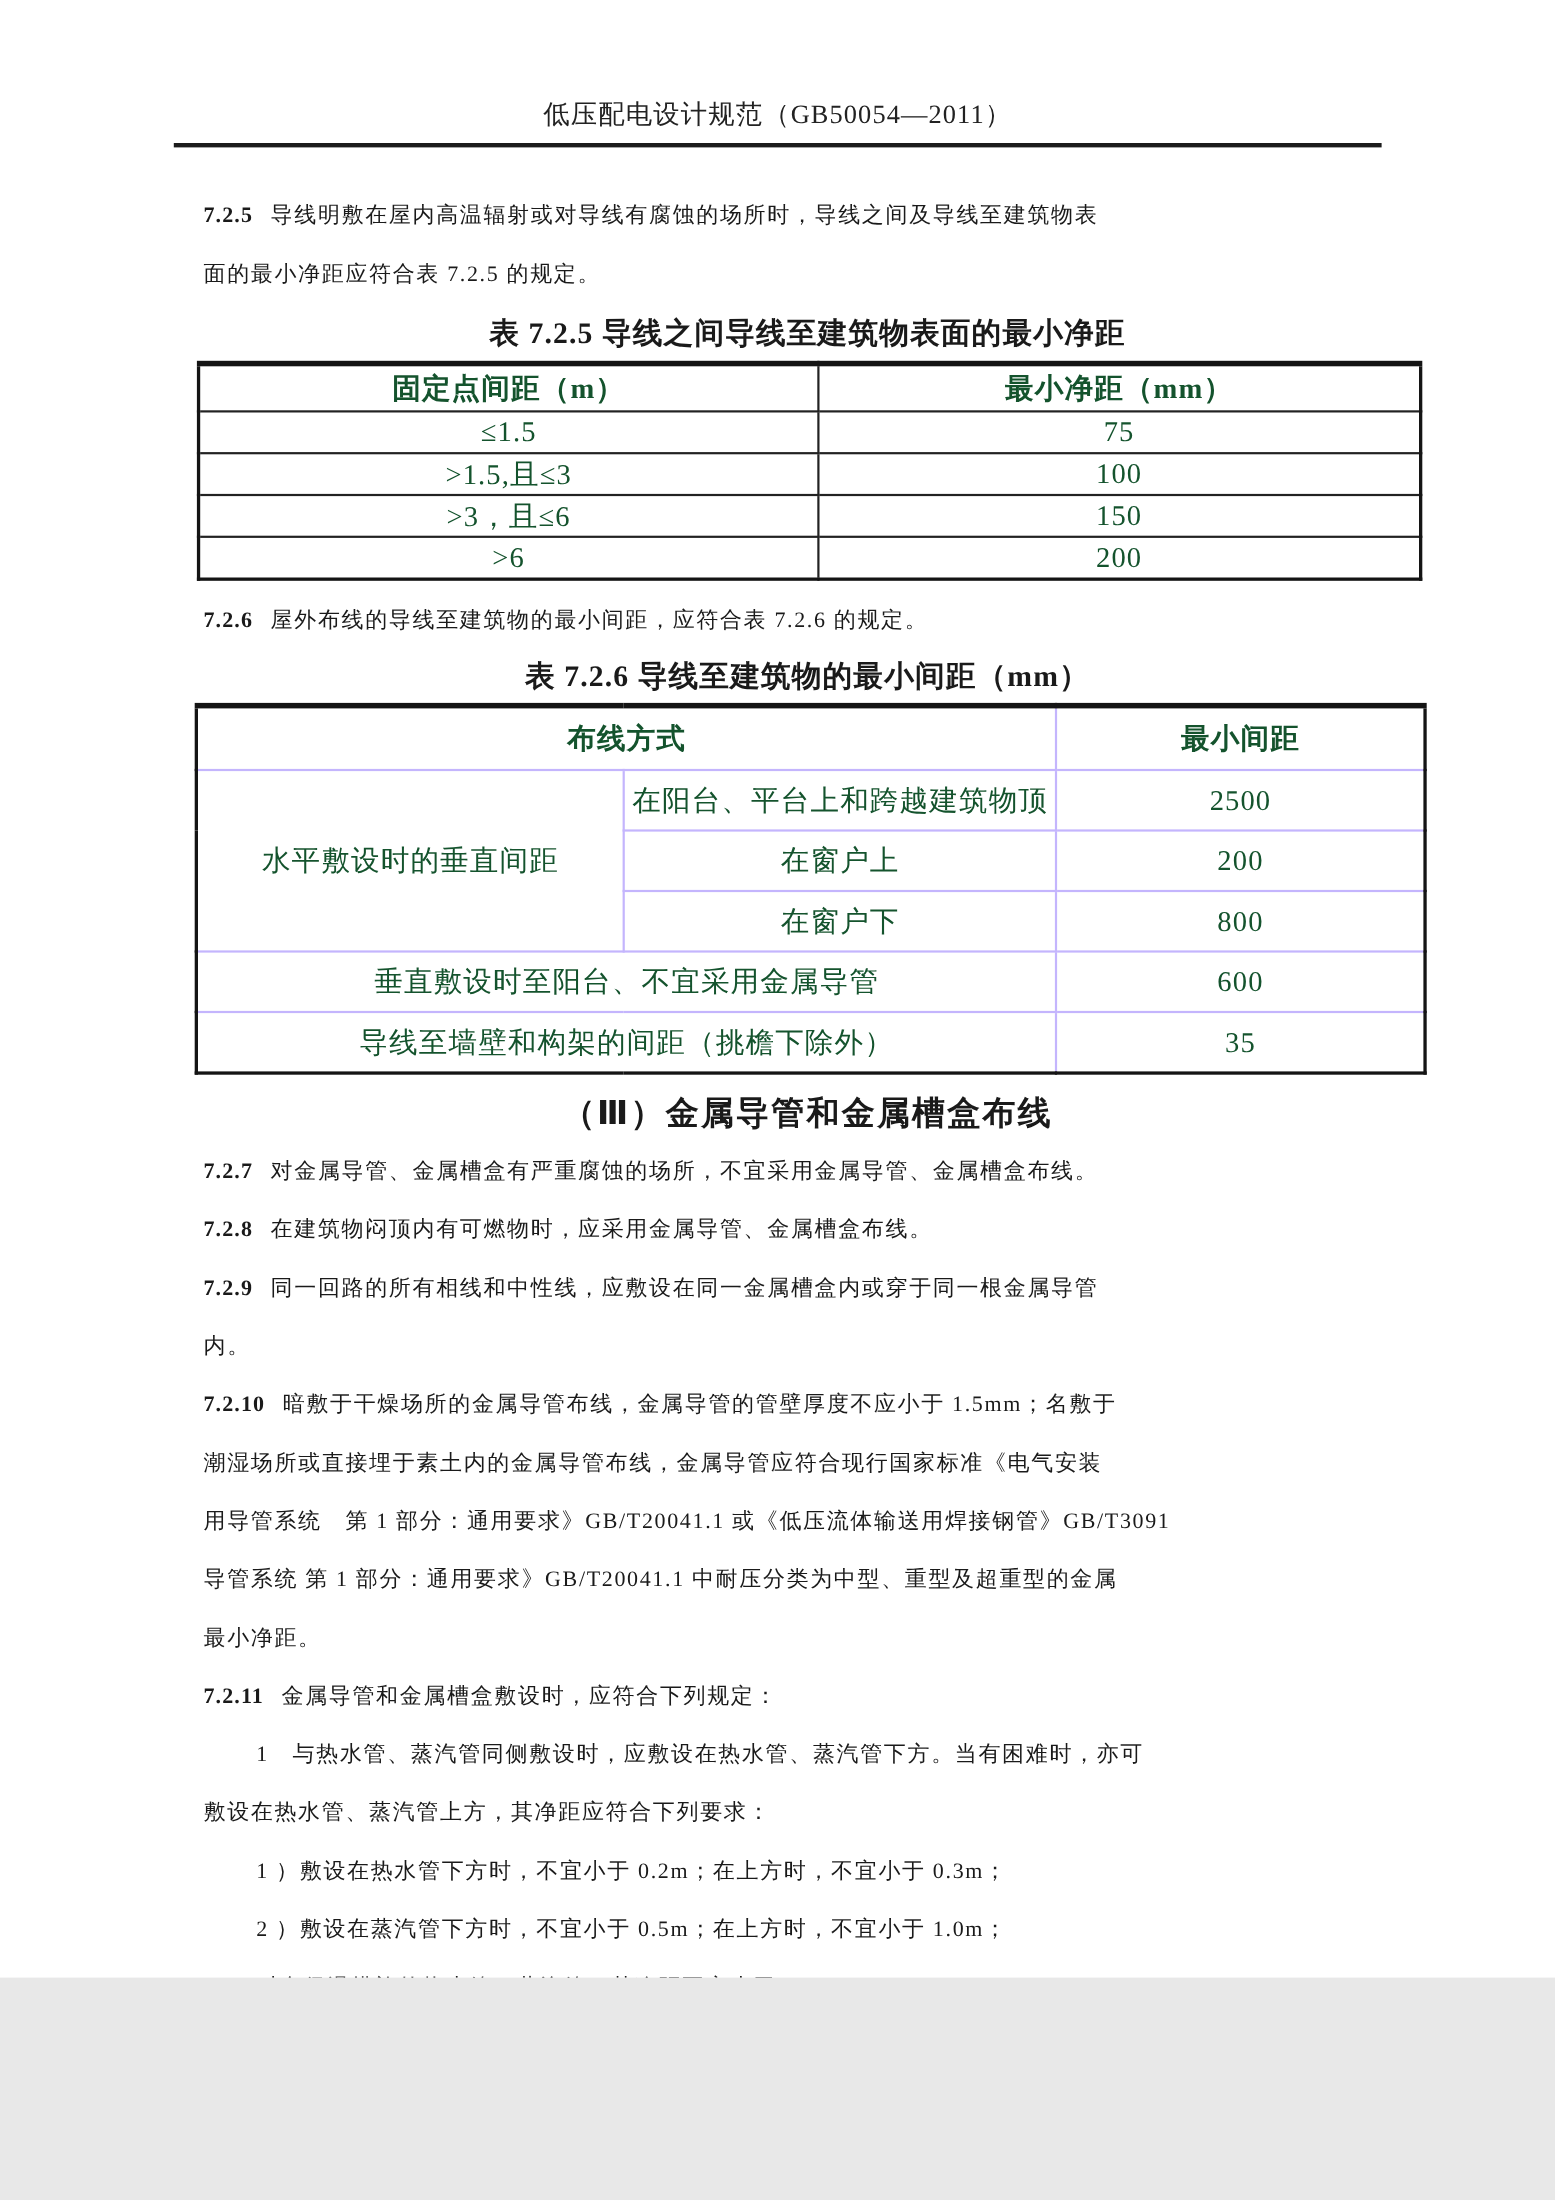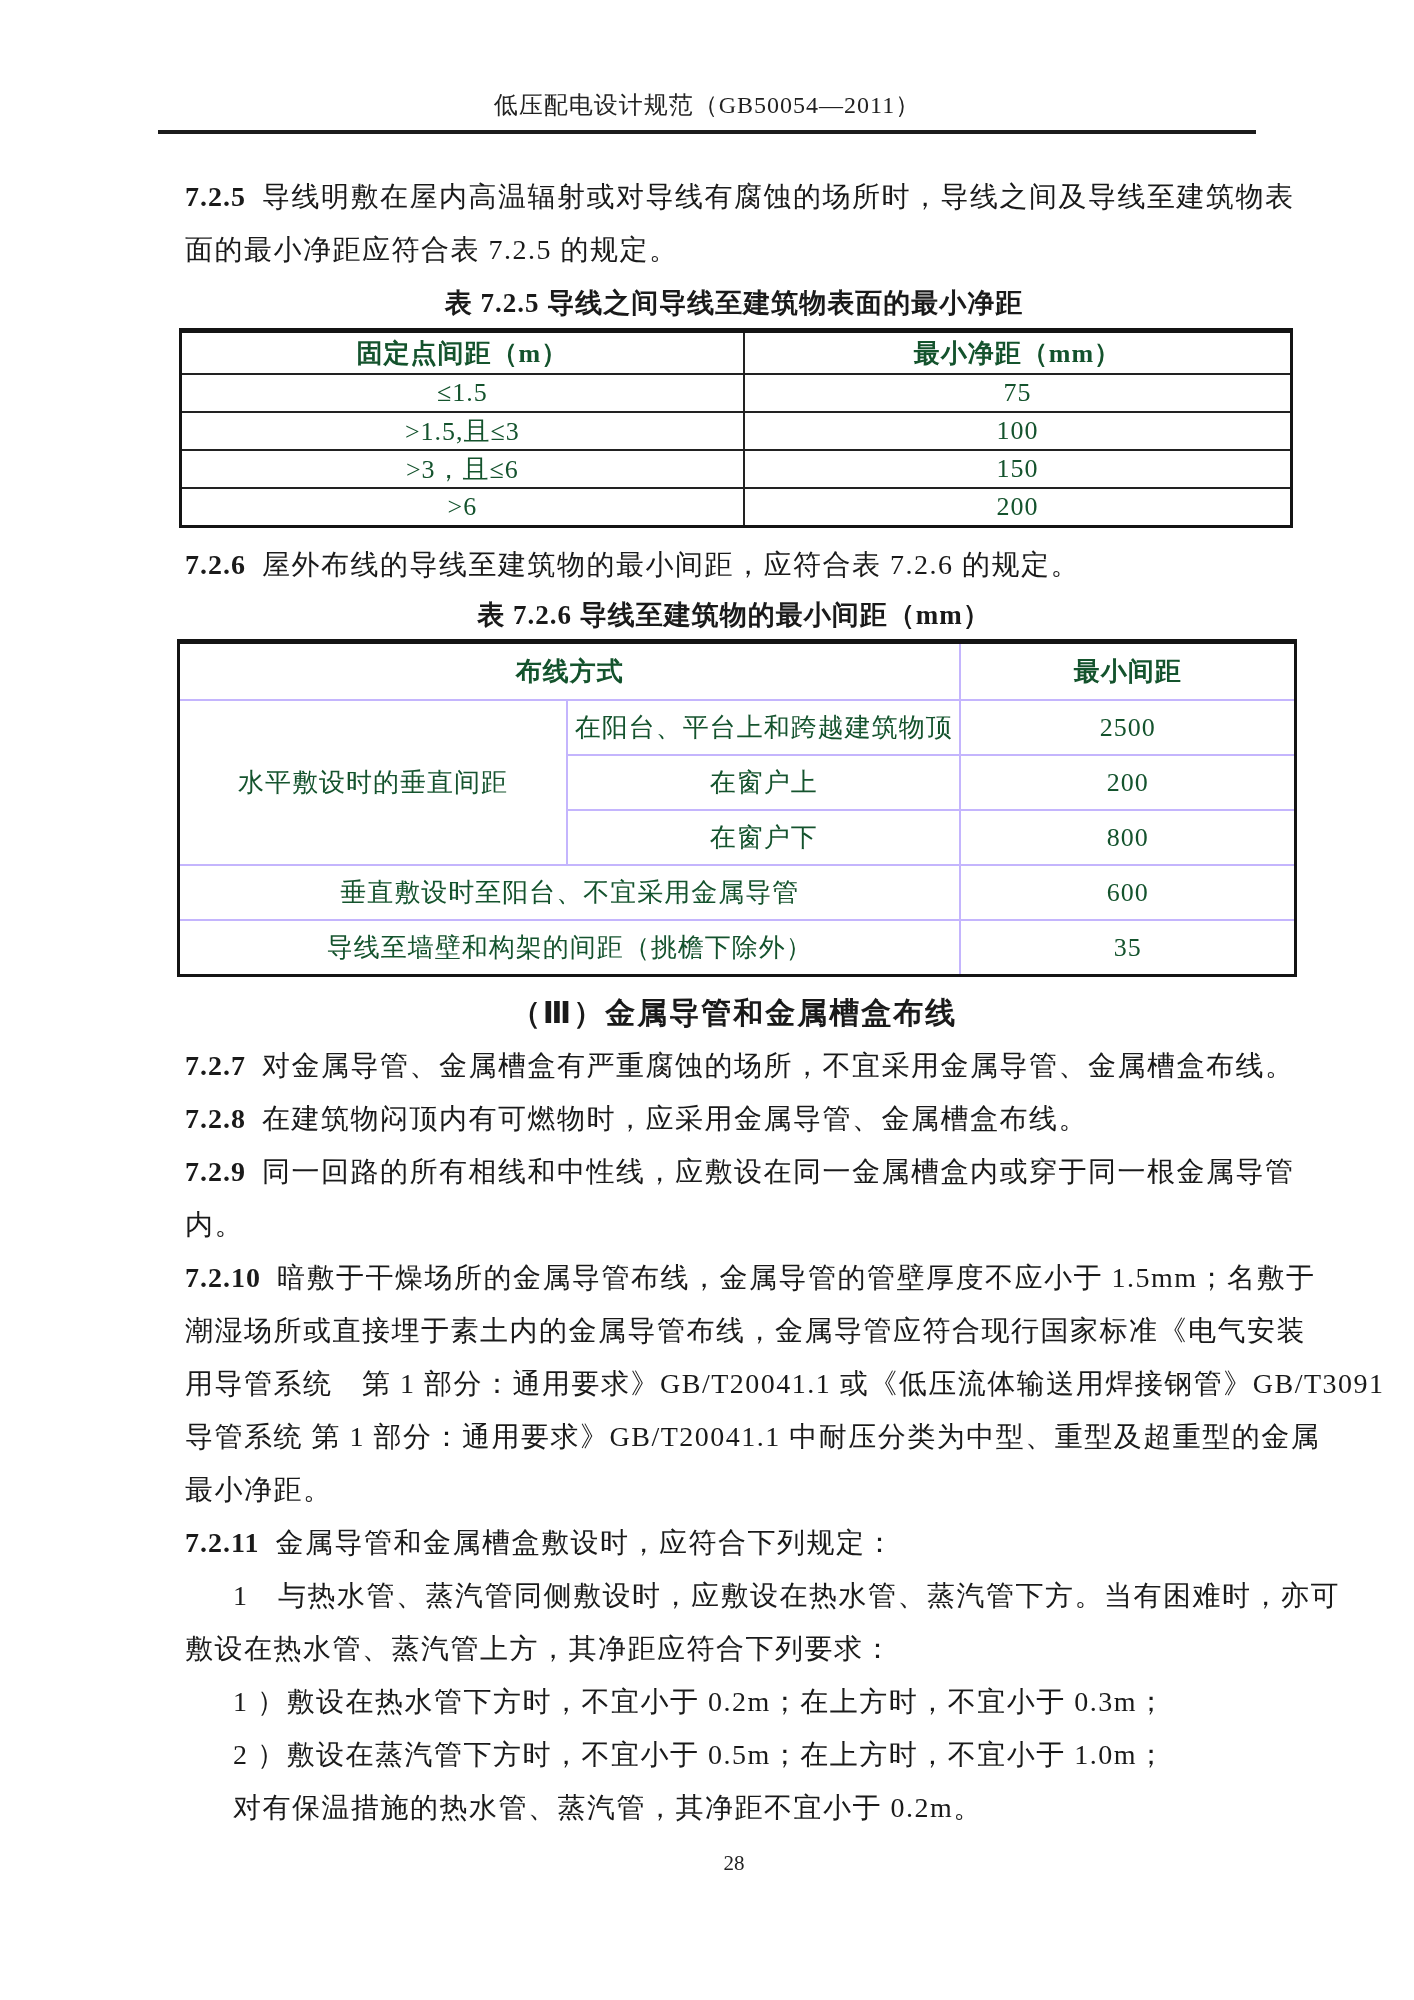--- a/index.html
+++ b/index.html
@@ -1,18 +1,18 @@
 <!DOCTYPE html>
 <html><head>
 <meta charset="utf-8">
 <style>
   html,body{margin:0;padding:0;background:#e8e8e8;}
   .page{
     position:relative;
-    width:1414px;height:2000px;
+    width:1414px;height:1798px;
     margin:0 auto;
     background:#ffffff;
     font-family:"Liberation Serif","DejaVu Serif",serif;
     color:#1a1a1a;
     overflow:hidden;
     box-sizing:border-box;
     padding-top:90px;
   }
   .doc-header{
     text-align:center;
@@ -25,21 +25,21 @@
     margin:10px auto 0 auto;
     width:1098px;
     height:4px;
     background:#1c1c1c;
   }
   .content{
     margin-left:185px;
     width:1098px;
   }
   .line{
-    font-size:28px;
+    font-size:20px;
     line-height:53px;
     letter-spacing:1.5px;
     white-space:nowrap;
   }
   .first-para{margin-top:36px;}
   .clause-num{
     font-weight:bold;
     margin-right:16px;
     letter-spacing:1px;
   }

